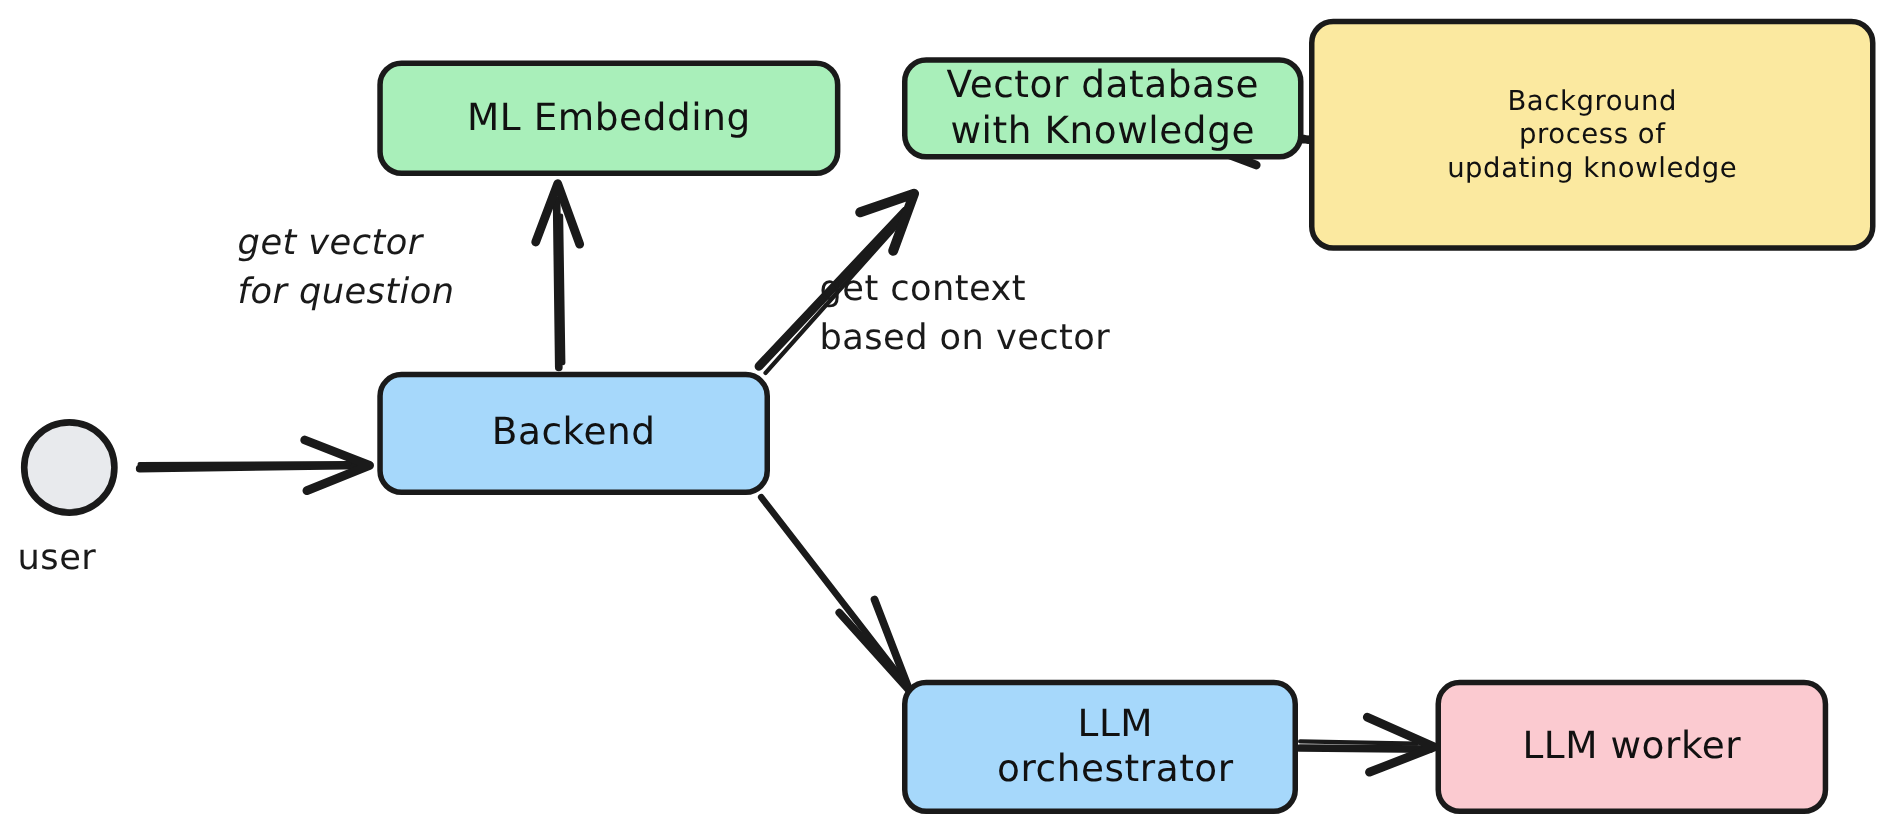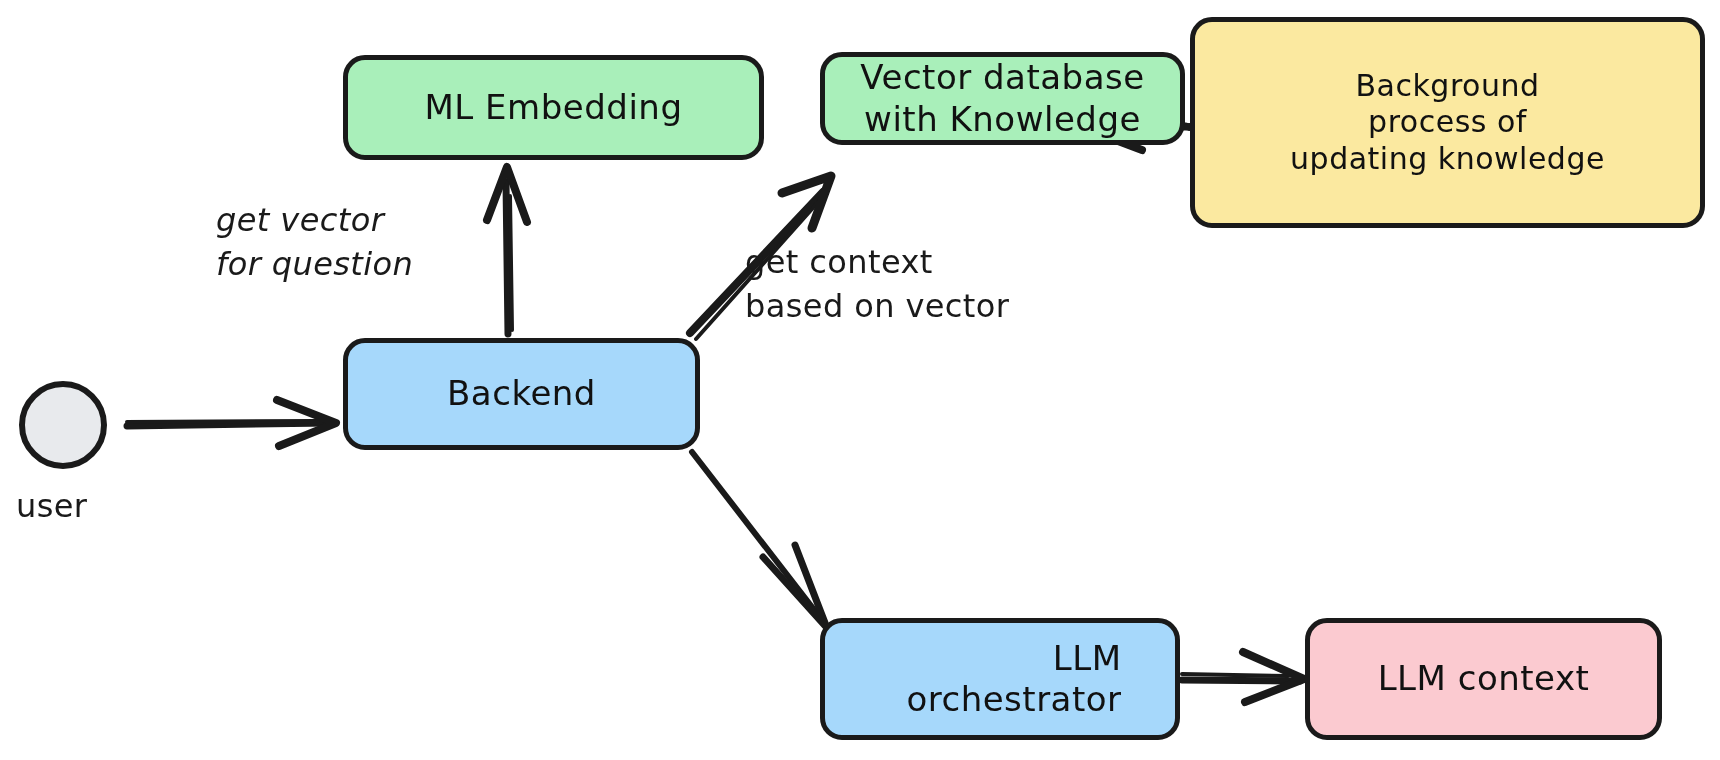--- a/index.html
+++ b/index.html
@@ -41,35 +41,35 @@
     font-family: "DejaVu Sans", sans-serif;
     font-weight: 400;
     letter-spacing: 0.5px;
     z-index: 3;
   }
   .node-label {
     display: block;
     white-space: pre;
   }
   .node.green  { background: #a9efba; }
-  .node.blue   { background: #a6d8fb; text-align: right; }
+  .node.blue   { background: #a6d8fb; }
   .node.yellow { background: #fbe9a0; }
   .node.pink   { background: #fbcad0; }
 
   #node-ml-embedding {
     left: 343px; top: 55px; width: 421px; height: 105px;
     font-size: 34px;
   }
   #node-vector-db {
     left: 820px; top: 52px; width: 365px; height: 93px;
     font-size: 34px;
   }
   #node-background-process {
     left: 1190px; top: 17px; width: 515px; height: 211px;
-    font-size: 30px;
+    font-size: 25px;
   }
   #node-backend {
     left: 343px; top: 338px; width: 357px; height: 112px;
     font-size: 34px;
   }
   #node-llm-orchestrator {
     left: 820px; top: 618px; width: 360px; height: 122px;
     font-size: 34px;
     padding-left: 28px;
   }
@@ -170,21 +170,21 @@
   <div class="node blue" id="node-backend">
     <span class="node-label">Backend</span>
   </div>
 
   <div class="node blue" id="node-llm-orchestrator">
     <span class="node-label">LLM
 orchestrator</span>
   </div>
 
   <div class="node pink" id="node-llm-worker">
-    <span class="node-label">LLM context</span>
+    <span class="node-label">LLM worker</span>
   </div>
 
   <div class="actor-circle"></div>
   <div class="edge-label" id="label-user">user</div>
 
 
   <div class="edge-label" id="label-get-vector">get vector
 for question</div>
 
   <div class="edge-label" id="label-get-context">get context

